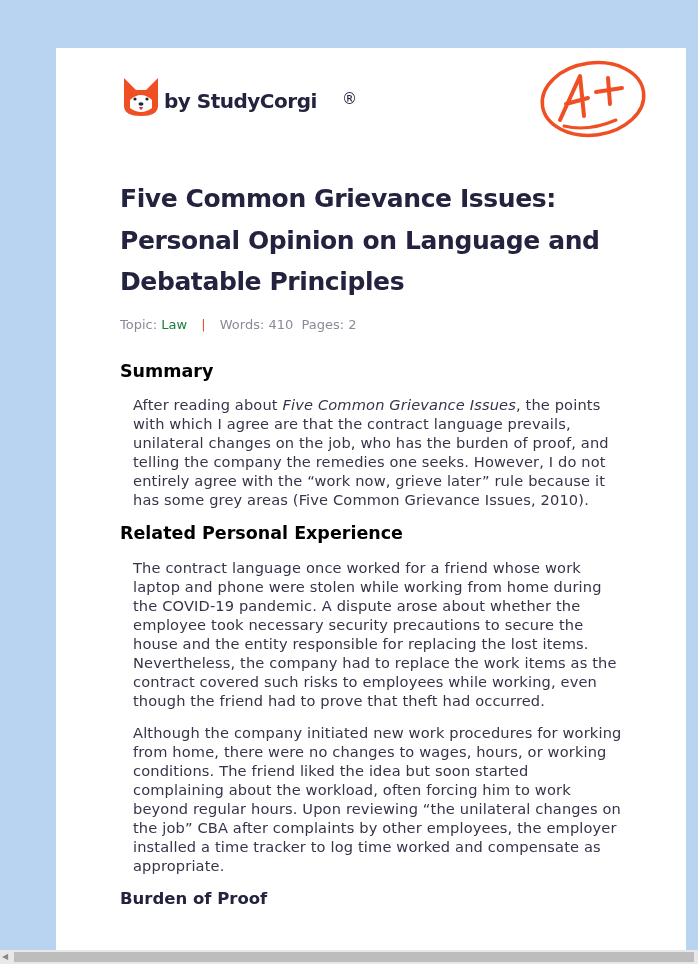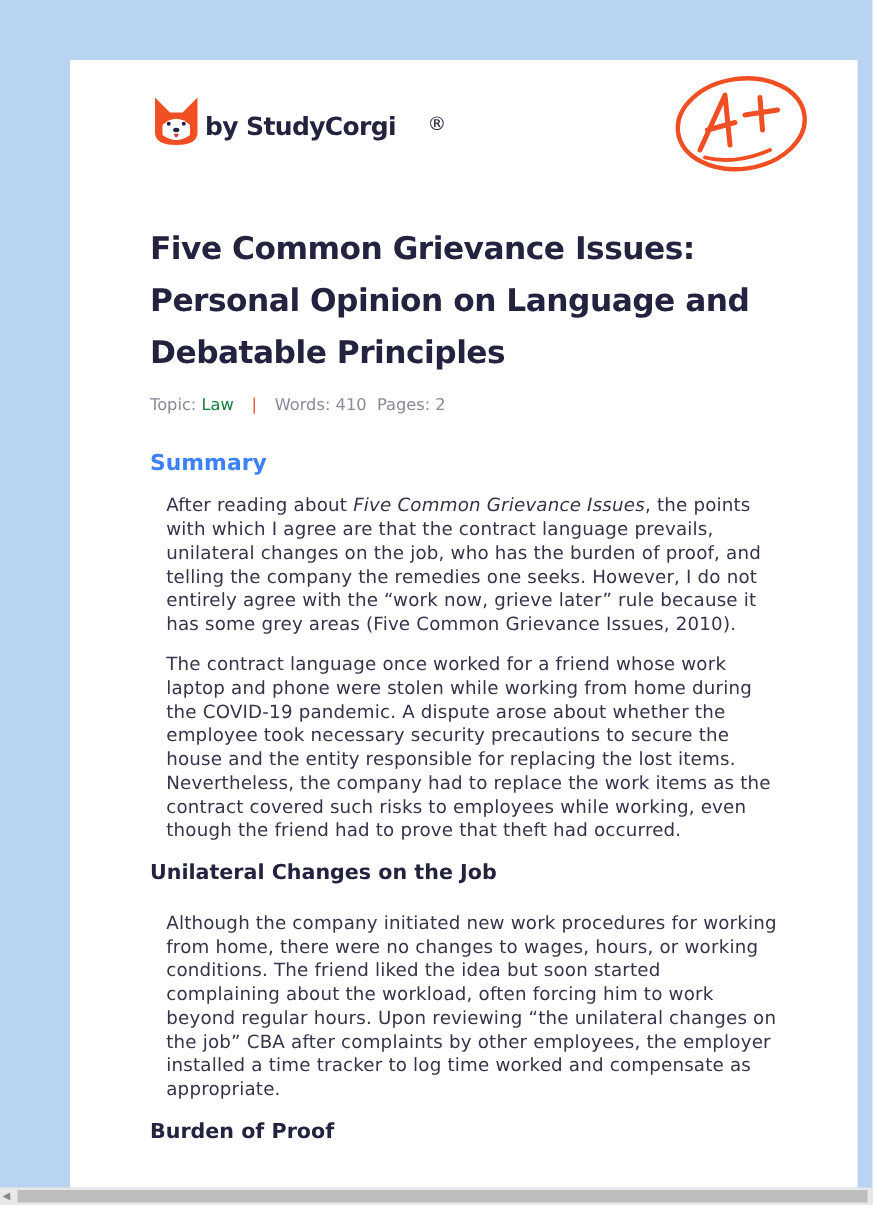--- a/index.html
+++ b/index.html
@@ -19,21 +19,21 @@
   .reg { position:absolute; left:220px; top:14px; font-size:15px; color:#23233f; font-family:"DejaVu Sans", sans-serif; }
   .grade { position:absolute; left:482px; top:10px; width:110px; height:82px; }
   .content { position:absolute; left:64px; top:130px; width:515px; color:#2f2f44; }
   h1 {
     margin:0; font-family:"DejaVu Sans", sans-serif; font-weight:bold; font-size:25px;
     line-height:41.5px; color:#23233f; letter-spacing:-0.4px;
   }
   .meta { margin-top:14px; font-size:13px; color:#8a8a99; font-family:"DejaVu Sans", sans-serif; }
   .meta .topic-val { color:#15803d; }
   .meta .sep { color:#e0522b; margin:0 10px; }
-  h2 { margin:28px 0 10px 0; font-family:"DejaVu Sans", sans-serif; font-weight:bold; font-size:17.5px; color:#3b82f6; line-height:22px; }
+  h2 { margin:28px 0 10px 0; font-family:"DejaVu Sans", sans-serif; font-weight:bold; font-size:17.5px; color:#000000; line-height:22px; }
   h3 { margin:0; font-family:"DejaVu Sans", sans-serif; font-weight:bold; font-size:16.5px; color:#23233f; line-height:22px; }
   p { margin:13px; font-family:"DejaVu Sans", sans-serif; font-size:14.6px; line-height:19px; color:#35354a; letter-spacing:0.15px; }
   .scrollbar {
     position:absolute; left:0; bottom:0; width:698px; height:14px; background:#e8e8e8;
   }
   .scroll-arrow { position:absolute; left:2px; top:2px; width:10px; height:10px; color:#888; font-size:8px; line-height:10px; }
   .scroll-thumb { position:absolute; left:14px; top:2px; width:680px; height:10px; background:#bdbdbd; }
 </style>
 </head>
 <body>
@@ -65,24 +65,24 @@
       <span>Topic:</span>
       <span class="topic-val">Law</span>
       <span class="sep">|</span>
       <span>Words: 410</span>&nbsp;
       <span>Pages: 2</span>
     </div>
 
     <h2>Summary</h2>
     <p><span>After reading about </span><em>Five Common Grievance Issues</em><span>, the points with which I agree are that the contract language prevails, unilateral changes on the job, who has the burden of proof, and telling the company the remedies one seeks. However, I do not entirely agree with the “work now, grieve later” rule because it has some grey areas (Five Common Grievance Issues, 2010).</span></p>
 
+    <h2 style="margin-top:2px;margin-bottom:14px;">Related Personal Experience</h2>
 
     <p>The contract language once worked for a friend whose work laptop and phone were stolen while working from home during the COVID-19 pandemic. A dispute arose about whether the employee took necessary security precautions to secure the house and the entity responsible for replacing the lost items. Nevertheless, the company had to replace the work items as the contract covered such risks to employees while working, even though the friend had to prove that theft had occurred.</p>
 
-    <h3 style="margin-top:0;margin-bottom:20px;">Unilateral Changes on the Job</h3>
     <p>Although the company initiated new work procedures for working from home, there were no changes to wages, hours, or working conditions. The friend liked the idea but soon started complaining about the workload, often forcing him to work beyond regular hours. Upon reviewing “the unilateral changes on the job” CBA after complaints by other employees, the employer installed a time tracker to log time worked and compensate as appropriate.</p>
 
     <h3>Burden of Proof</h3>
   </div>
 </div>
 
 <div class="scrollbar">
   <span class="scroll-arrow">◀</span>
   <div class="scroll-thumb"></div>
 </div>

